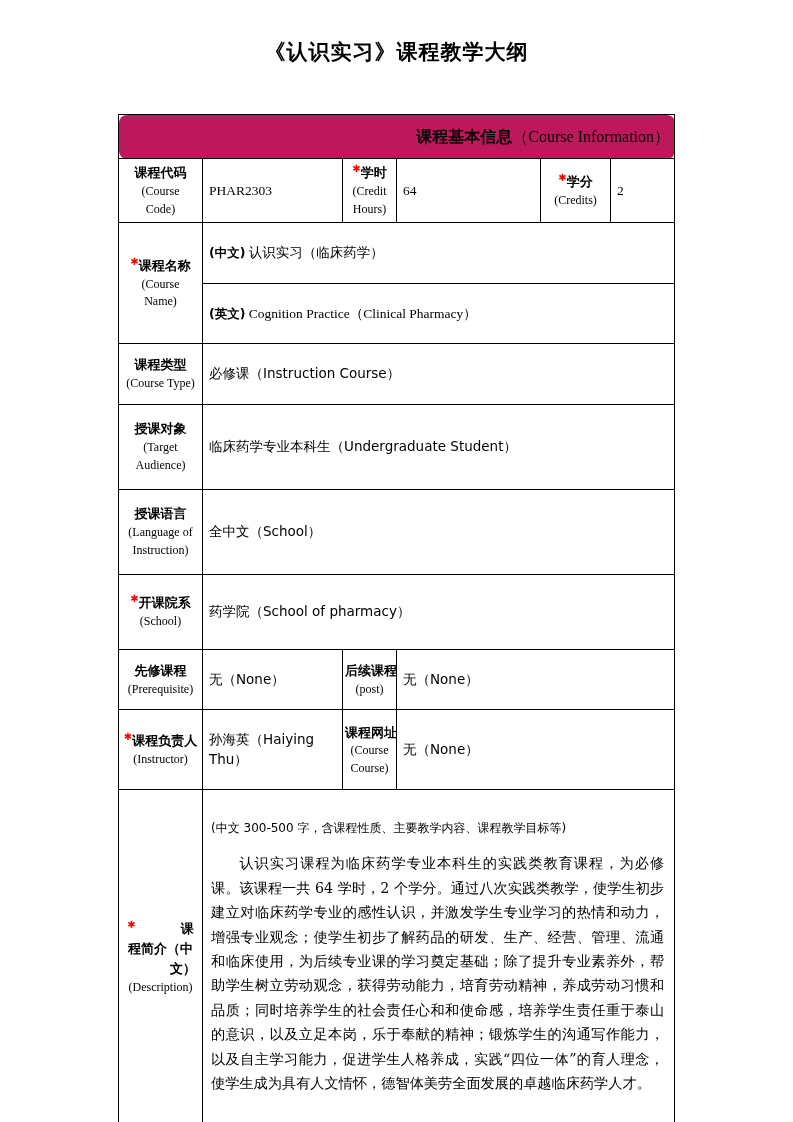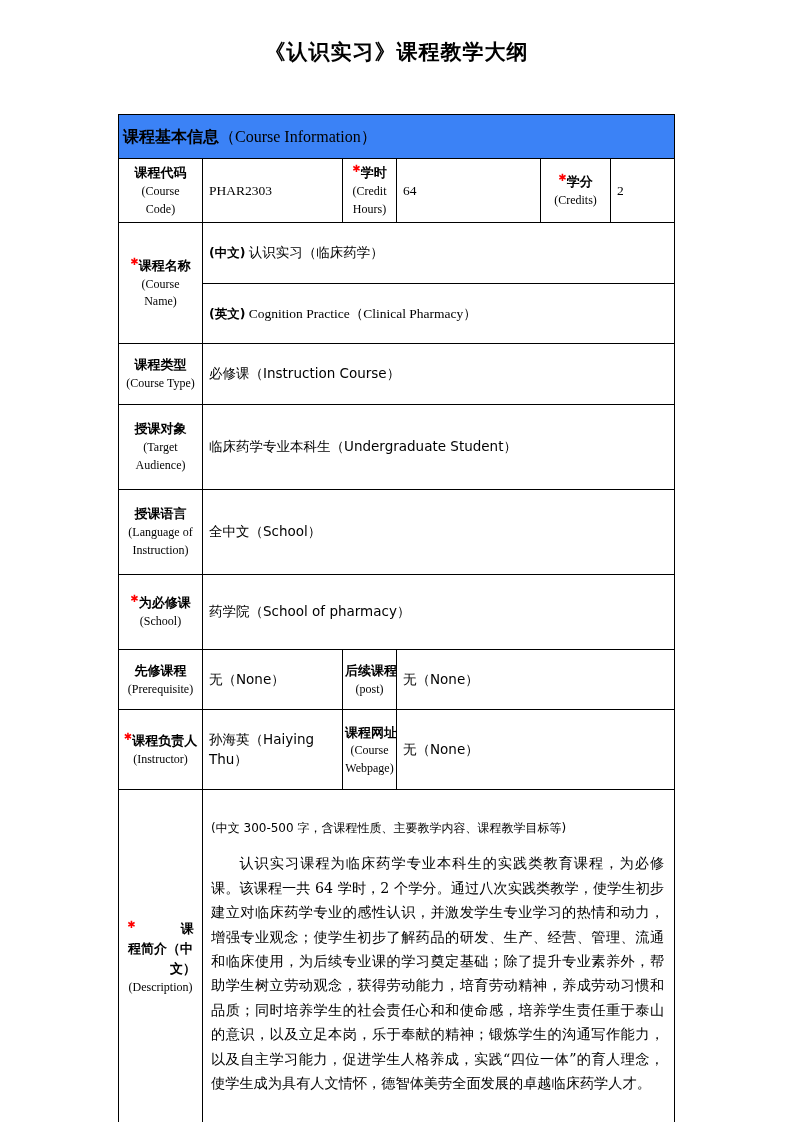--- a/index.html
+++ b/index.html
@@ -41,24 +41,25 @@
     border: 1px solid #000000;
   }
   table.info td {
     border: 1px solid #000000;
     padding: 20px 5px;
     vertical-align: middle;
     font-size: 13.5px;
     line-height: 1.45;
   }
   .hdr {
-    background: #3b82f6;
-    text-align: left;
+    background: #be185d;
+    text-align: right;
     font-size: 16px !important;
     padding: 10px 4px !important;
+    border-radius: 8px;
   }
   .hdr .cn {
     font-family: "DejaVu Sans", "Liberation Sans", sans-serif;
     font-weight: bold;
     font-size: 16px;
   }
   .hdr .en {
     font-family: "Liberation Serif", serif;
     font-size: 16px;
   }
@@ -213,21 +214,21 @@
           <span class="en">(Language of</span>
           <span class="en">Instruction)</span>
         </td>
         <td class="val" colspan="5" style="height:44px">
           <span class="cnv">全中文（School）</span>
         </td>
       </tr>
 
       <tr>
         <td class="lbl">
-          <span class="star">✱</span><span class="cn">为必修课</span>
+          <span class="star">✱</span><span class="cn">开课院系</span>
           <span class="en">(School)</span>
         </td>
         <td class="val" colspan="5" style="height:34px">
           <span class="cnv">药学院（School of pharmacy）</span>
         </td>
       </tr>
 
       <tr>
         <td class="lbl">
           <span class="cn">先修课程</span>
@@ -249,21 +250,21 @@
         <td class="lbl">
           <span class="star">✱</span><span class="cn">课程负责人</span>
           <span class="en">(Instructor)</span>
         </td>
         <td class="val">
           <span class="cnv">孙海英（Haiying Thu）</span>
         </td>
         <td class="lbl">
           <span class="cn">课程网址</span>
           <span class="en">(Course</span>
-          <span class="en">Webpage)</span>
+          <span class="en">Course)</span>
         </td>
         <td class="val" colspan="3">
           <span class="cnv">无（None）</span>
         </td>
       </tr>
 
       <tr>
         <td class="lbl">
           <span class="star">✱</span><span class="cn wrap">课程简介（中</span>
           <span class="cn wrap">文）</span>

